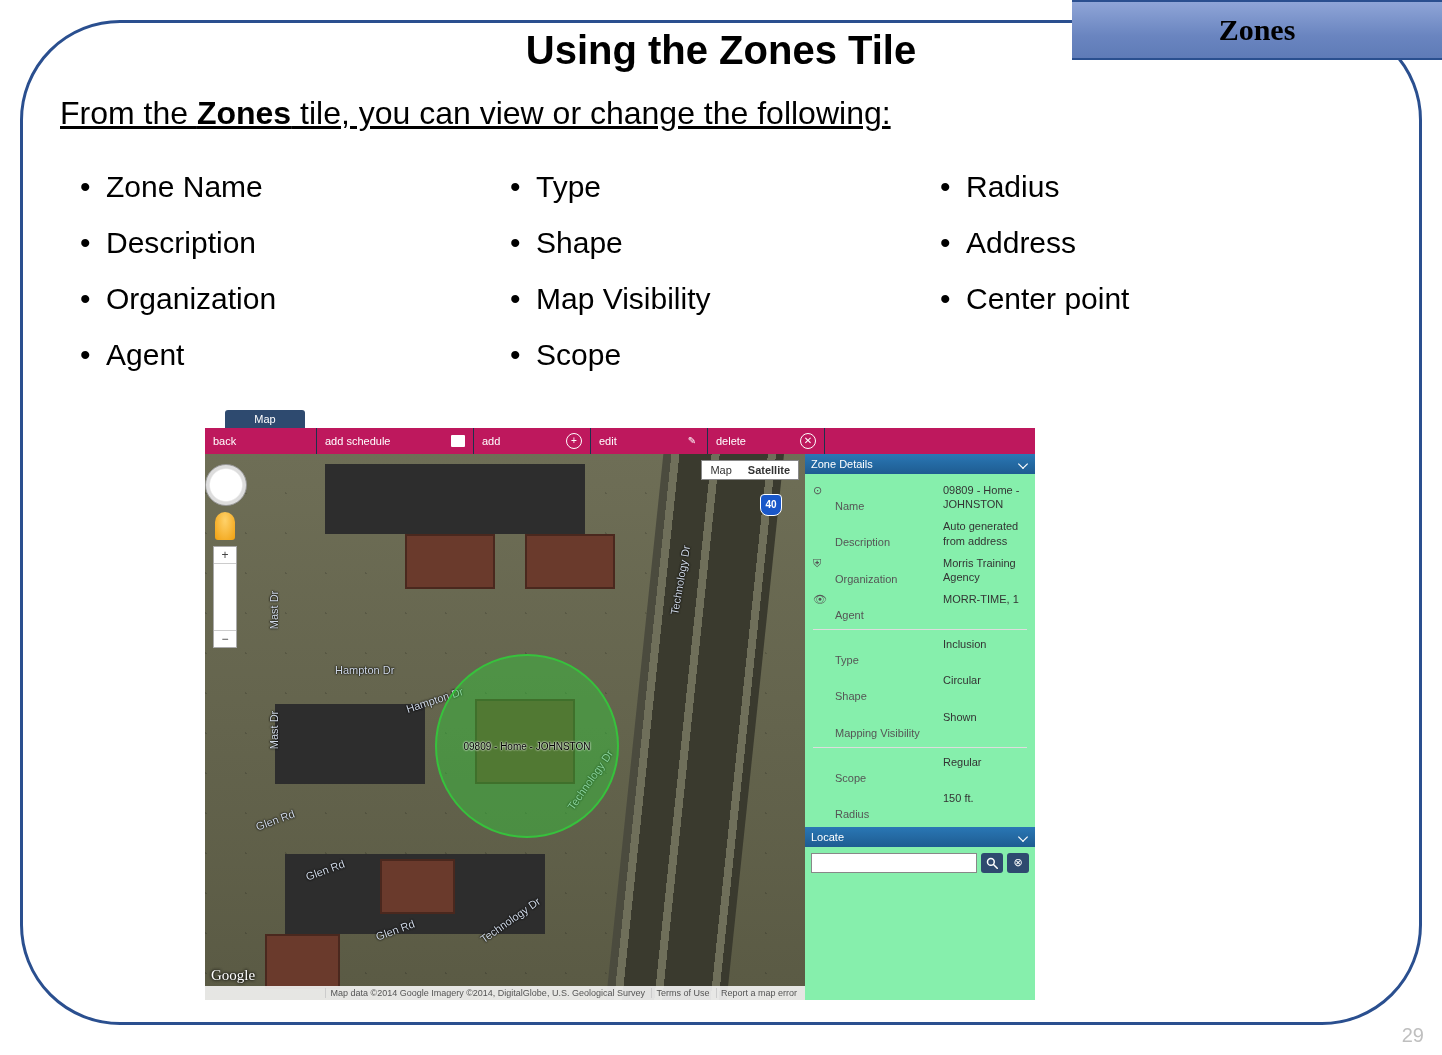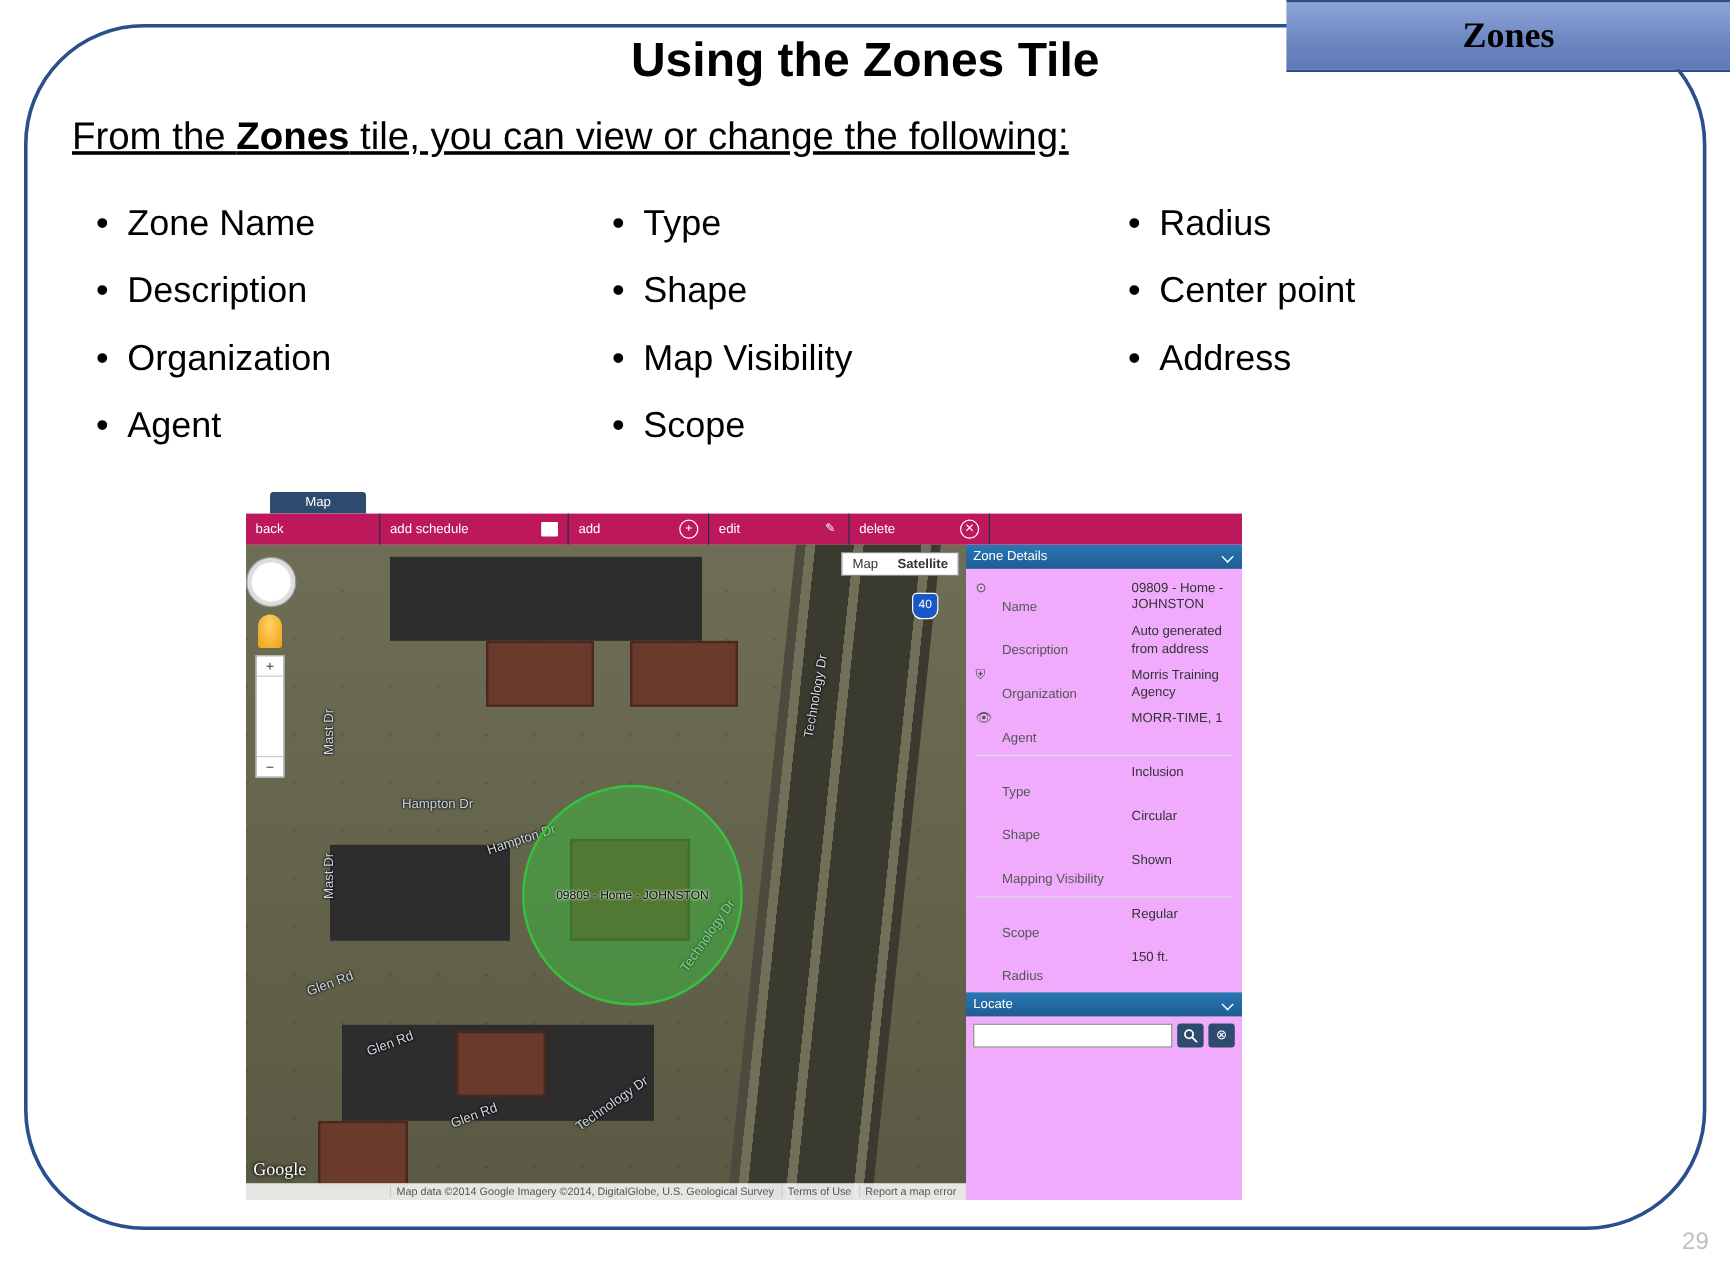--- a/index.html
+++ b/index.html
@@ -297,21 +297,21 @@
     white-space: nowrap; overflow: hidden;
   }
   .map-footer span { border-left:1px solid #ccc; padding:0 4px; }
 
   .right-pane {
     position: absolute;
     left: 600px;
     top: 44px;
     right: 0;
     bottom: 0;
-    background: #f0abfc;
+    background: #86efac;
   }
 
   .panel-head {
     height: 20px;
     background: linear-gradient(#2a77b5,#1e5c91);
     color: #fff;
     font-size: 11px;
     display: flex;
     align-items: center;
     justify-content: space-between;
@@ -400,22 +400,22 @@
       <li>Agent</li>
     </ul>
     <ul>
       <li>Type</li>
       <li>Shape</li>
       <li>Map Visibility</li>
       <li>Scope</li>
     </ul>
     <ul>
       <li>Radius</li>
+      <li>Address</li>
       <li>Center point</li>
-      <li>Address</li>
     </ul>
   </div>
 
   <div class="app">
     <div class="tab">Map</div>
 
     <div class="toolbar">
       <div class="tb-btn back">
         <span>back</span>
       </div>
@@ -455,21 +455,21 @@
       <div class="road-label" style="left:130px; top:210px;">Hampton Dr</div>
       <div class="road-label" style="left:200px; top:240px; transform:rotate(-18deg);">Hampton Dr</div>
       <div class="road-label" style="left:350px; top:320px; transform:rotate(-55deg);">Technology Dr</div>
       <div class="road-label" style="left:440px; top:120px; transform:rotate(-80deg);">Technology Dr</div>
       <div class="road-label" style="left:270px; top:460px; transform:rotate(-35deg);">Technology Dr</div>
       <div class="road-label" style="left:50px; top:360px; transform:rotate(-20deg);">Glen Rd</div>
       <div class="road-label" style="left:100px; top:410px; transform:rotate(-20deg);">Glen Rd</div>
       <div class="road-label" style="left:170px; top:470px; transform:rotate(-20deg);">Glen Rd</div>
       <div class="road-label" style="left:50px; top:270px; transform:rotate(-90deg);">Mast Dr</div>
 
-      <div class="route-shield" style="left:555px; top:40px;">40</div>
+      <div class="route-shield" style="left:555px; top:40px;font-weight:bold;">40</div>
 
       <div class="zone-circle">
         <span>09809 - Home - JOHNSTON</span>
       </div>
 
       <div class="map-type">
         <span>Map</span>
         <span class="sel">Satellite</span>
       </div>
 

